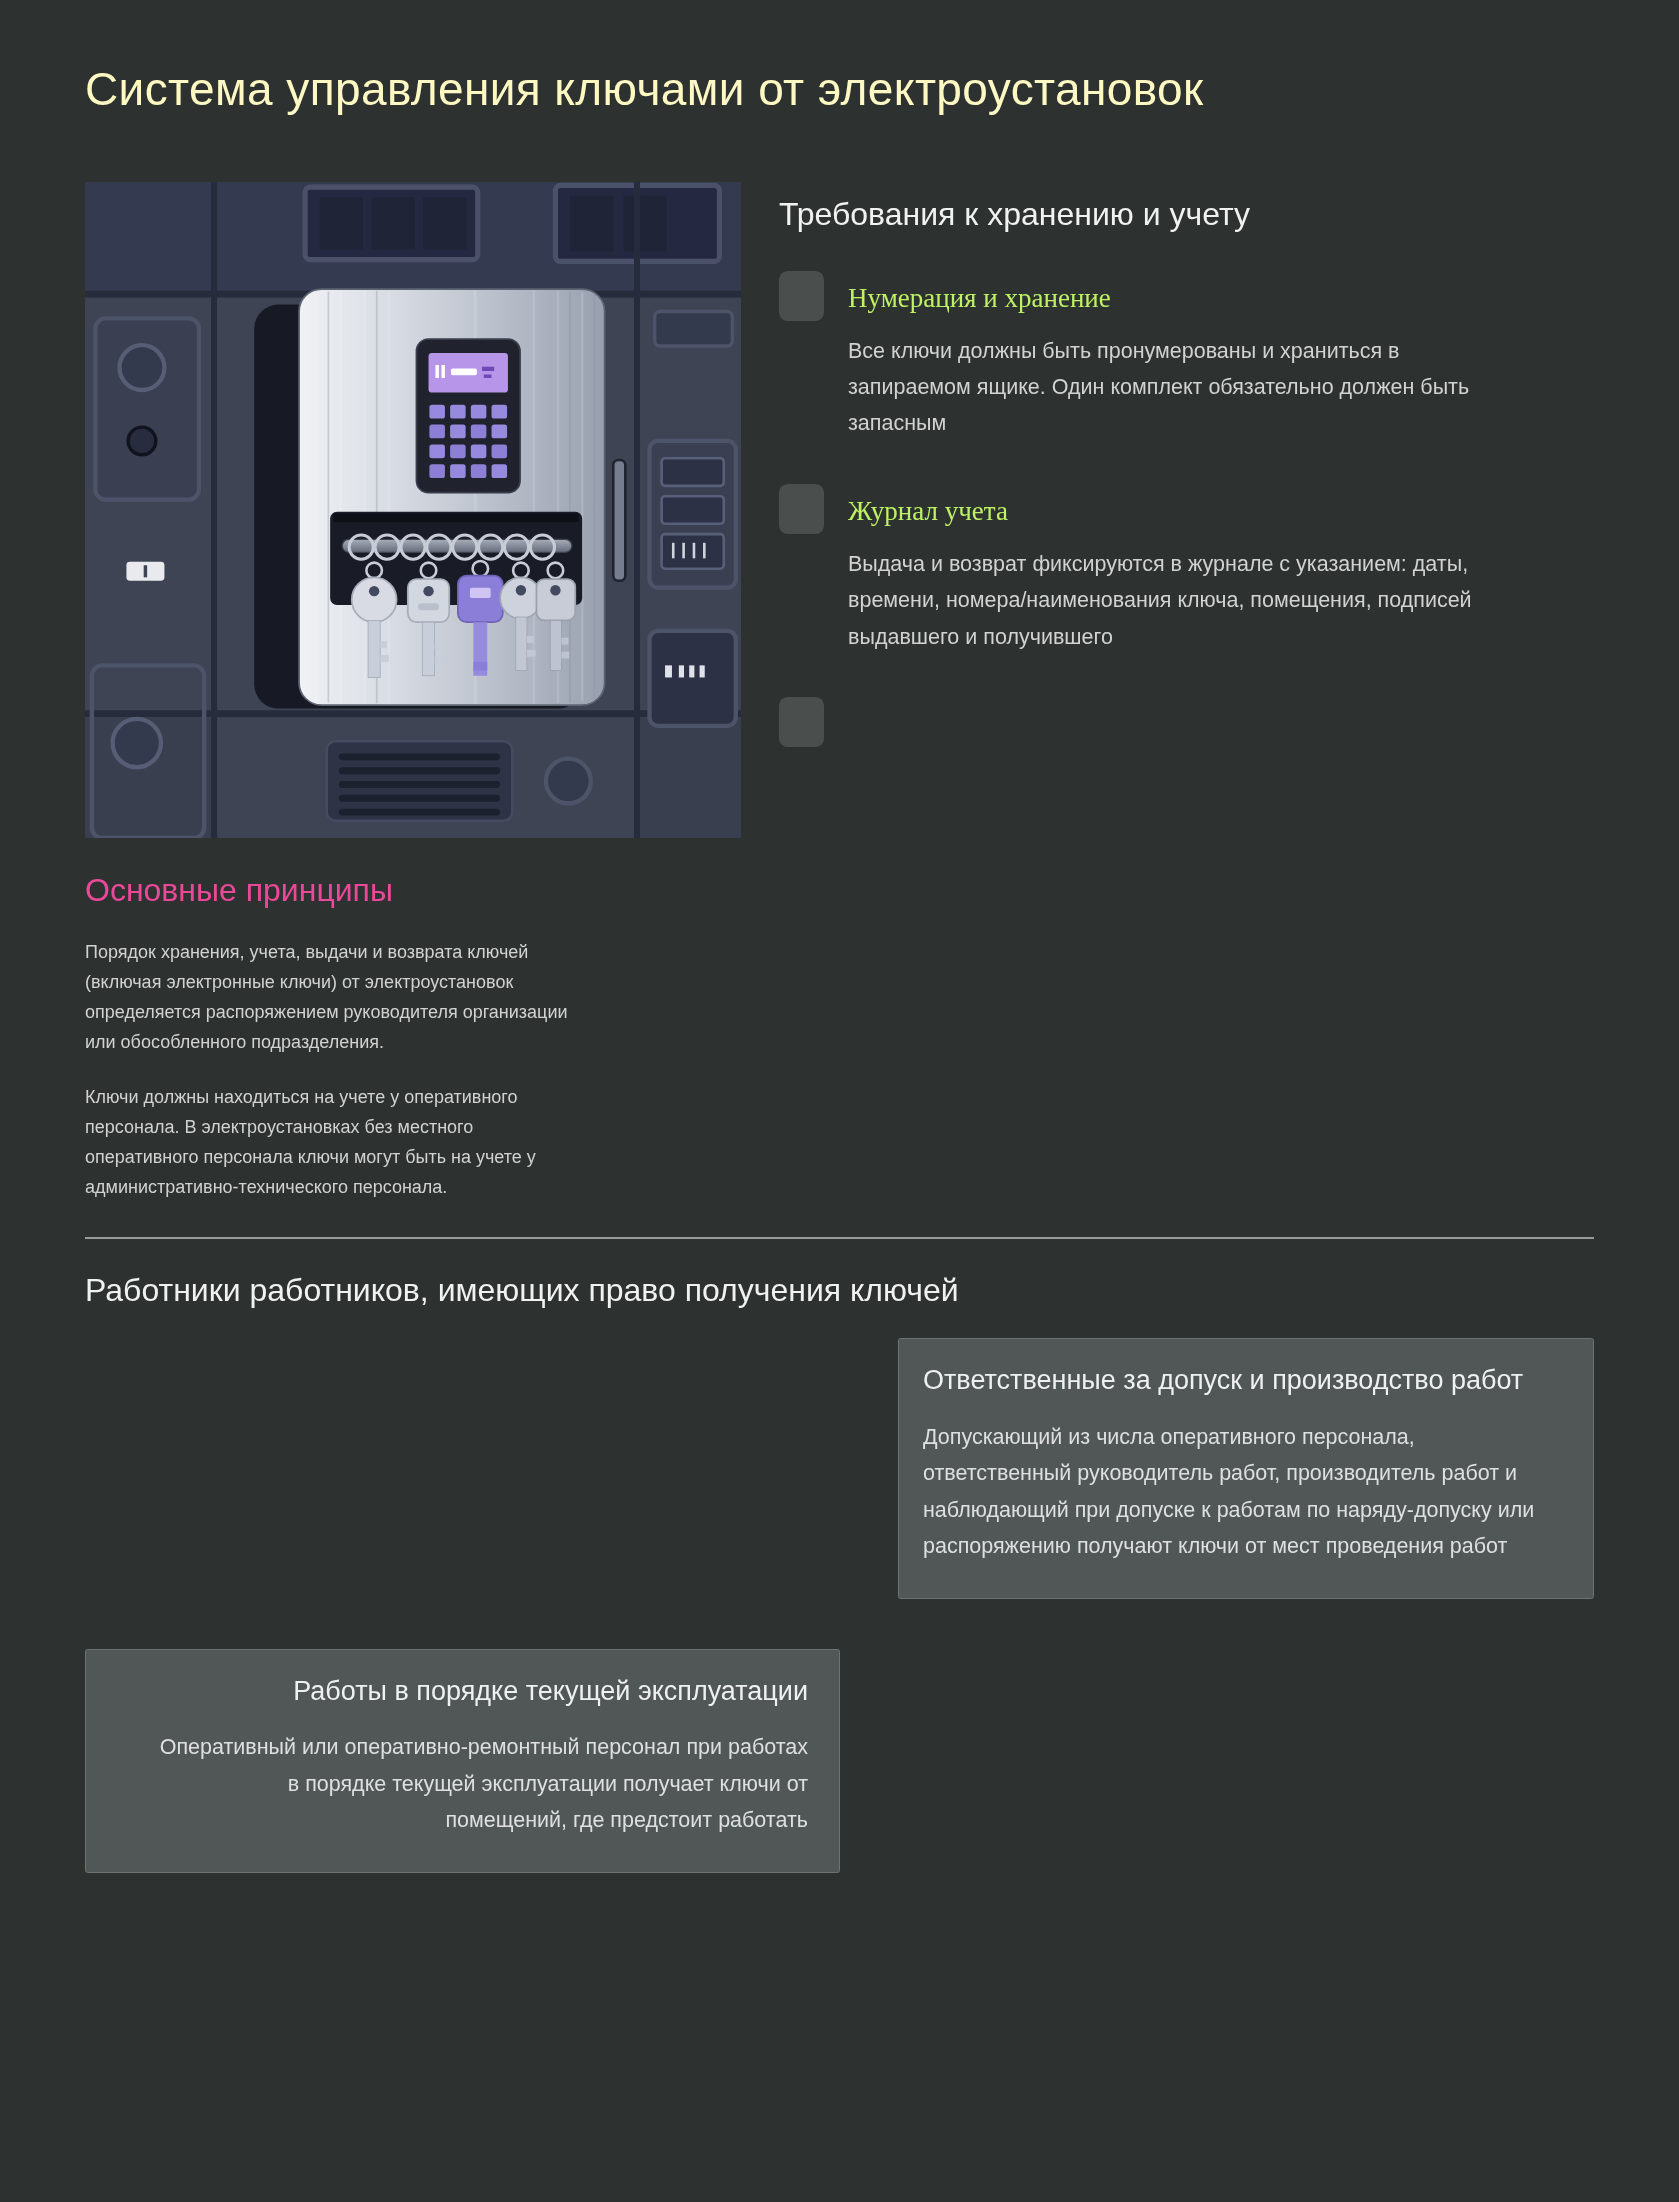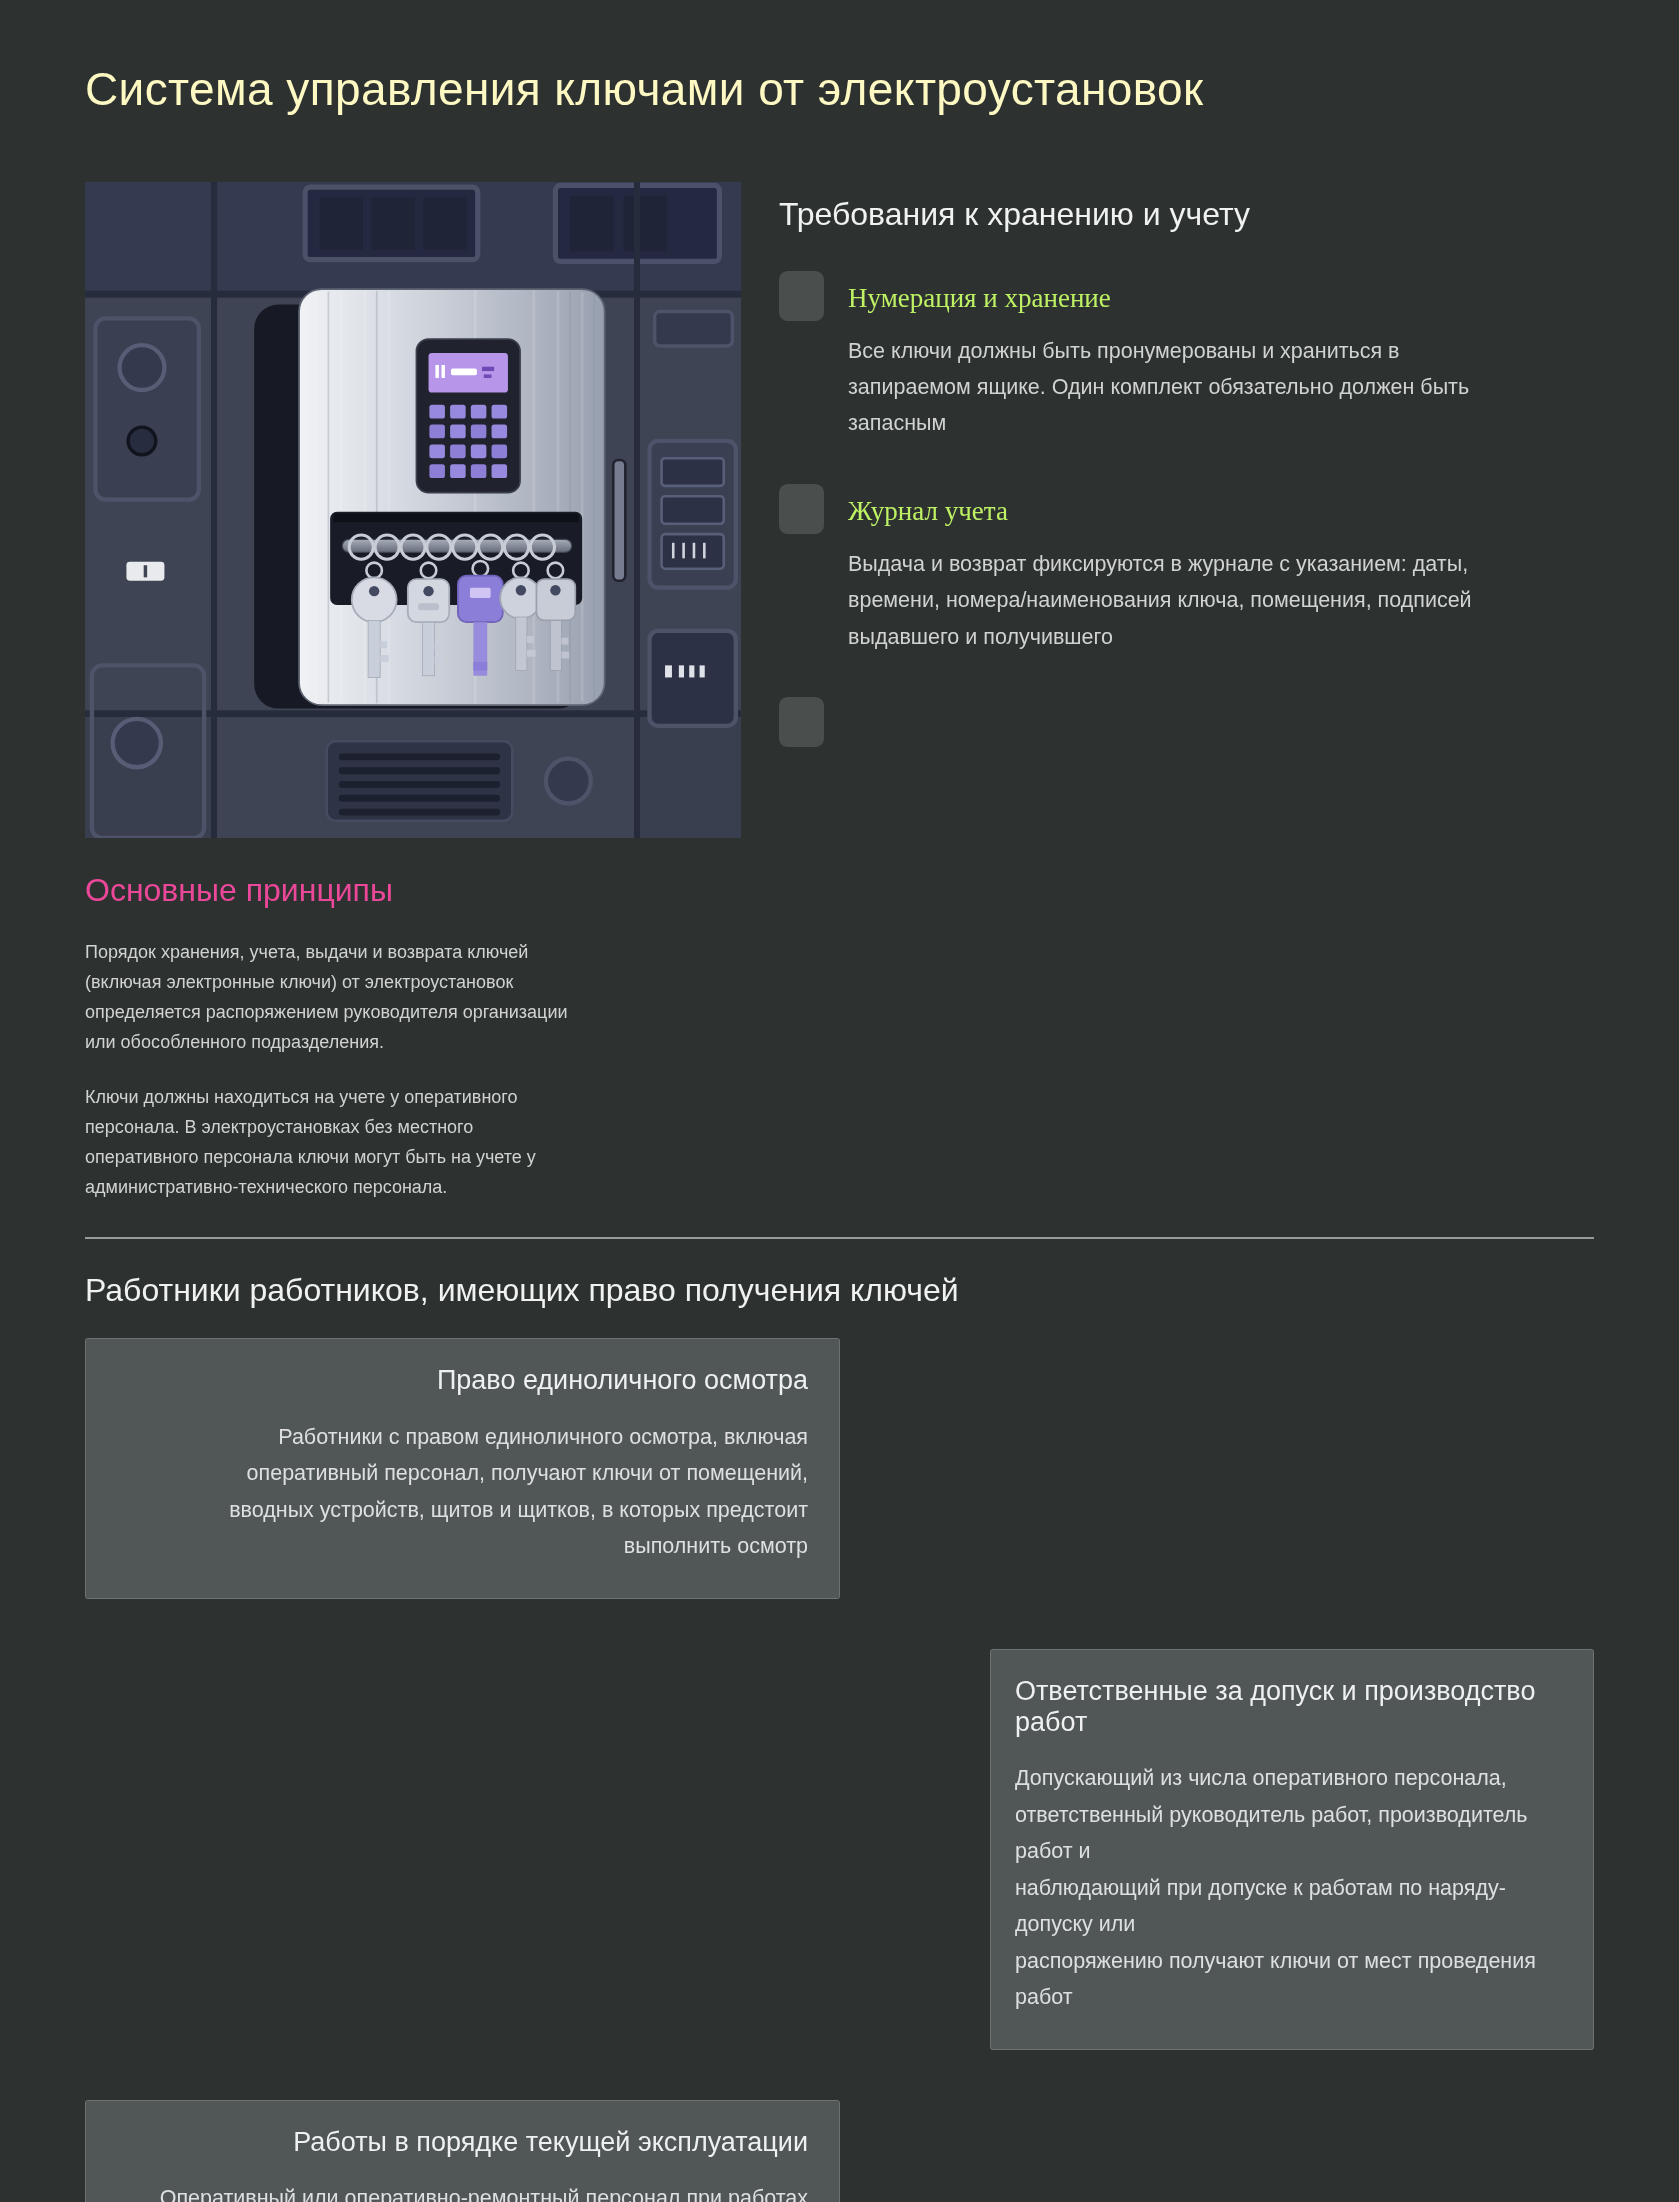--- a/index.html
+++ b/index.html
@@ -30,21 +30,21 @@
   .divider{border:none;height:2.6px;background:#979b9a;margin:34px 0 0;}
   .cat-heading{margin:33px 0 0;font-size:32px;font-weight:400;color:#f0f2f2;}
   .cards{margin-top:29px;padding-bottom:34px;}
   .card{
     box-sizing:border-box;background:#515656;border:1.7px solid #6d7272;border-radius:2.6px;
     padding:26px 31px 33px;
   }
   .card h3{margin:0 0 22.4px;font-size:27px;font-weight:400;color:#eff1f1;}
   .card p{margin:0;font-size:21.5px;line-height:1.7;color:#dee0e0;white-space:pre-line;}
   .card-left{width:755px;}
-  .card-right{width:604px;margin-left:auto;padding-left:24px;}
+  .card-right{width:696px;margin-left:auto;padding-left:24px;}
   .align-right{text-align:right;}
   .card + .card{margin-top:50px;}
 </style>
 </head>
 <body>
 
 <div class="page">
 
   <h1>Система управления ключами от электроустановок</h1>
 
@@ -288,27 +288,20 @@
 персонала. В электроустановках без местного
 оперативного персонала ключи могут быть на учете у
 административно-технического персонала.</p>
   </div>
 
   <hr class="divider">
 
   <h2 class="cat-heading">Работники работников, имеющих право получения ключей</h2>
 
   <div class="cards">
-    <div class="card card-left align-right">
-      <h3>Право единоличного осмотра</h3>
-      <p>Работники с правом единоличного осмотра, включая
-оперативный персонал, получают ключи от помещений,
-вводных устройств, щитов и щитков, в которых предстоит
-выполнить осмотр</p>
-    </div>
     <div class="card card-right">
       <h3>Ответственные за допуск и производство работ</h3>
       <p>Допускающий из числа оперативного персонала,
 ответственный руководитель работ, производитель работ и
 наблюдающий при допуске к работам по наряду-допуску или
 распоряжению получают ключи от мест проведения работ</p>
     </div>
     <div class="card card-left align-right">
       <h3>Работы в порядке текущей эксплуатации</h3>
       <p>Оперативный или оперативно-ремонтный персонал при работах

